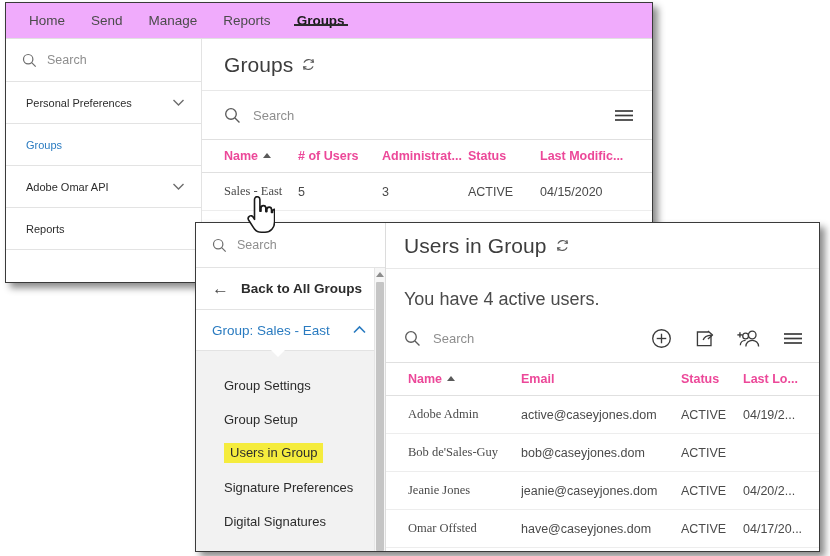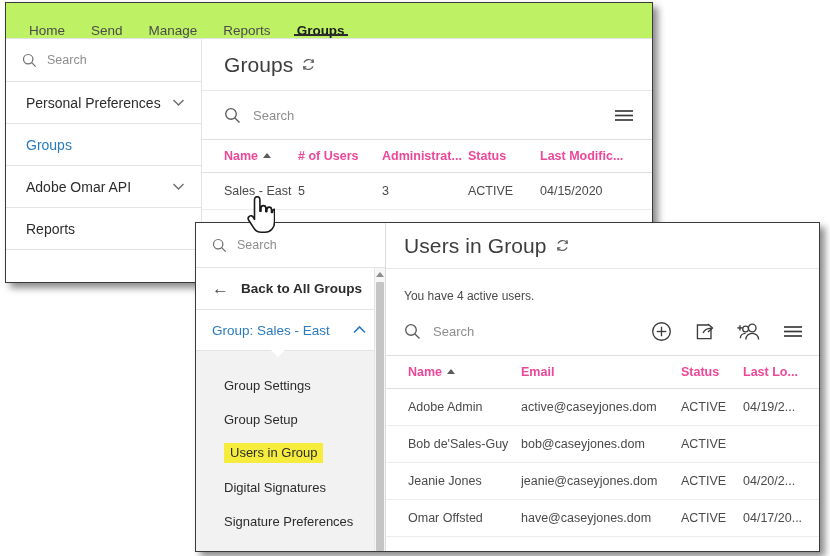--- a/index.html
+++ b/index.html
@@ -29,24 +29,24 @@
   
   #win-groups {
     left: 5px;
     top: 2px;
     width: 648px;
     height: 281px;
     z-index: 1;
   }
   .topnav {
     height: 36px;
-    background: #bef264;
+    background: #f0abfc;
     border-bottom: 1px solid #e1e1e1;
     display: flex;
-    align-items: flex-end;
+    align-items: center;
     padding-left: 10px;
     box-sizing: border-box;
   }
   .topnav-item {
     display: flex;
     align-items: center;
     padding: 0 13px;
     font-size: 13.5px;
     color: #4b4b4b;
     position: relative;
@@ -91,21 +91,21 @@
     color: #8e8e8e;
     margin-left: 10px;
   }
   .leftnav-item {
     height: 42px;
     border-bottom: 1px solid #e3e3e3;
     display: flex;
     align-items: center;
     justify-content: space-between;
     padding: 0 16px 0 20px;
-    font-size: 14px;
+    font-size: 11px;
     color: #2c2c2c;
     box-sizing: border-box;
     cursor: pointer;
   }
   .leftnav-item.sel { color: #2a7bc0; }
   .leftnav-spacer {
     height: 42px;
     border-bottom: 1px solid #e3e3e3;
   }
   .chev {
@@ -181,21 +181,21 @@
   }
   table.grid td {
     font-size: 12.5px;
     color: #4a4a4a;
     padding: 11px 4px 11px 0;
     border-bottom: 1px solid #ededed;
     white-space: nowrap;
     overflow: hidden;
   }
   .grid-pad-l { padding-left: 22px !important; }
-  .cell-link { color: #2c2c2c; cursor: pointer; }
+  .cell-link { color: #2c2c2c; cursor: pointer; font-family: Liberation Serif, serif; }
   .sortcaret {
     display: inline-block;
     margin-left: 5px;
     width: 0; height: 0;
     border-left: 4px solid transparent;
     border-right: 4px solid transparent;
     border-bottom: 5px solid #5a5a5a;
     vertical-align: 2px;
   }
 
@@ -347,21 +347,21 @@
   }
   .w2-title-bar {
     height: 46px;
     border-bottom: 1px solid #e8e8e8;
     display: flex;
     align-items: center;
     padding-left: 18px;
     box-sizing: border-box;
   }
   .w2-note {
-    font-size: 12px;
+    font-size: 18px;
     color: #4a4a4a;
     padding: 20px 0 0 18px;
   }
   .w2-search-row {
     height: 48px;
     display: flex;
     align-items: center;
     padding: 0 16px 0 18px;
     box-sizing: border-box;
     margin-top: 4px;
@@ -546,24 +546,24 @@
         <div class="w2-subitem">
             <span>Group Settings</span>
           </div>
         <div class="w2-subitem">
             <span>Group Setup</span>
           </div>
         <div class="w2-subitem">
             <span class="hl">Users in Group</span>
           </div>
         <div class="w2-subitem">
-            <span>Digital Signatures</span>
+            <span>Signature Preferences</span>
           </div>
         <div class="w2-subitem">
-            <span>Signature Preferences</span>
+            <span>Digital Signatures</span>
           </div>
         <div class="w2-subitem">
             <span>Security Settings</span>
           </div>
       </div>
 
       <div class="w2-scrollbar">
         <div class="w2-scroll-up">
             <i></i>
           </div>

